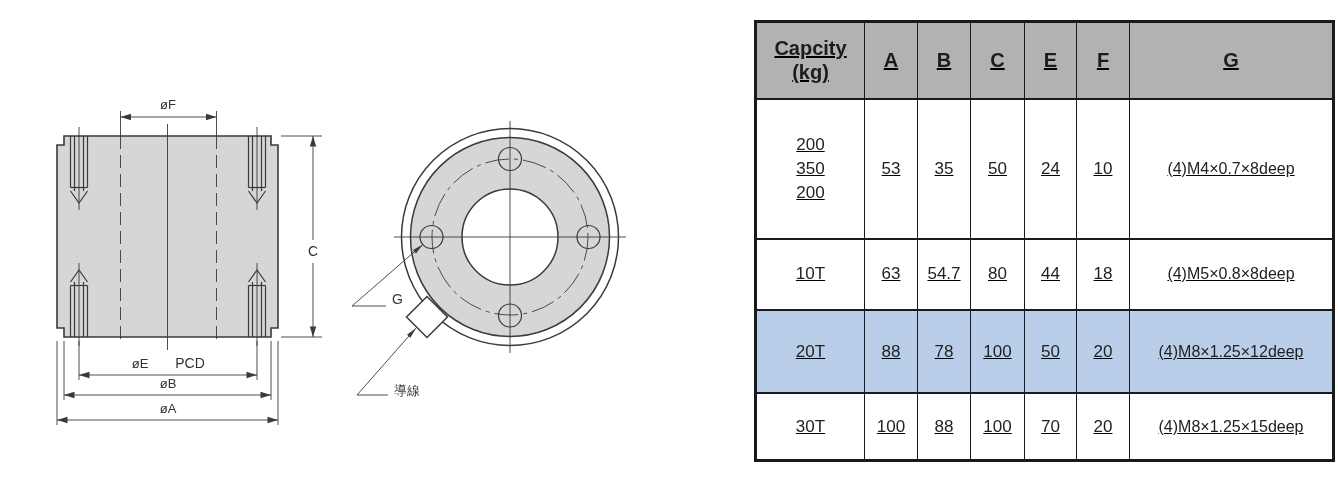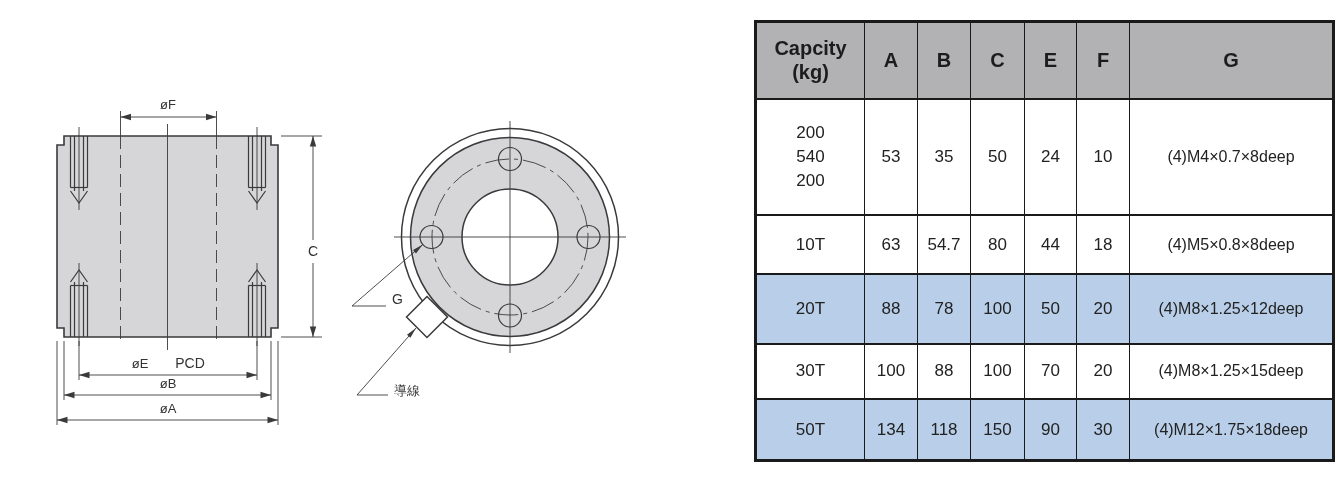--- a/index.html
+++ b/index.html
@@ -15,21 +15,21 @@
   .med{stroke:var(--line,#3a3a3c);stroke-width:1.2;fill:none;}
   .dash{stroke:var(--line,#3a3a3c);stroke-width:0.9;fill:none;stroke-dasharray:13 6;}
   .chain{stroke:var(--line,#3a3a3c);stroke-width:0.9;fill:none;stroke-dasharray:24 5 4 5;}
   .arrow{fill:var(--line,#3a3a3c);stroke:none;}
   .dimtext{font-size:13px;fill:#333;}
   .dimtext.big{font-size:14px;}
   .whitefill{fill:#ffffff;}
   .grayfill{fill:var(--body_fill,#d6d6d8);}
   
   #spec-table-wrap{position:absolute;left:754px;top:20px;width:578px;height:442px;}
-  table{border-collapse:collapse;table-layout:fixed;width:578px;height:442px;}
+  table{border-collapse:collapse;table-layout:fixed;width:578px;height:442px;text-decoration:underline;}
   th,td{border:1px solid var(--border,#1a1a1a);border-top-width:2px;border-bottom-width:2px;
         text-align:center;vertical-align:middle;padding:0;color:#222;}
   table{border:3px solid var(--border,#1a1a1a);}
   th{background:var(--header_bg,#b2b2b4);font-weight:bold;font-size:20px;line-height:24px;color:#1c1c1c;}
   td{font-size:17px;background:var(--row_bg,#ffffff);}
   tr.hl td{background:var(--highlight_bg,#b9cfe9);}
   td .ln{line-height:24px;}
   tr.h-header{height:77px;}
   tr.h-r0{height:84px;}
   tr.h-r1{height:110px;}
@@ -194,21 +194,21 @@
         <th>C</th>
         <th>E</th>
         <th>F</th>
         <th>G</th>
       </tr>
     </thead>
     <tbody>
       <tr class="h-r0">
         <td>
           <div class="ln">200</div>
-          <div class="ln">540</div>
+          <div class="ln">350</div>
           <div class="ln">200</div>
         </td>
         <td>53</td>
         <td>35</td>
         <td>50</td>
         <td>24</td>
         <td>10</td>
         <td class="gcol">(4)M4×0.7×8deep</td>
       </tr>
       <tr class="h-r2">
@@ -231,24 +231,15 @@
       </tr>
       <tr class="h-r4">
         <td>30T</td>
         <td>100</td>
         <td>88</td>
         <td>100</td>
         <td>70</td>
         <td>20</td>
         <td class="gcol">(4)M8×1.25×15deep</td>
       </tr>
-      <tr class="h-r5 hl">
-        <td>50T</td>
-        <td>134</td>
-        <td>118</td>
-        <td>150</td>
-        <td>90</td>
-        <td>30</td>
-        <td class="gcol">(4)M12×1.75×18deep</td>
-      </tr>
     </tbody>
   </table>
 </div>
 
 </body></html>

